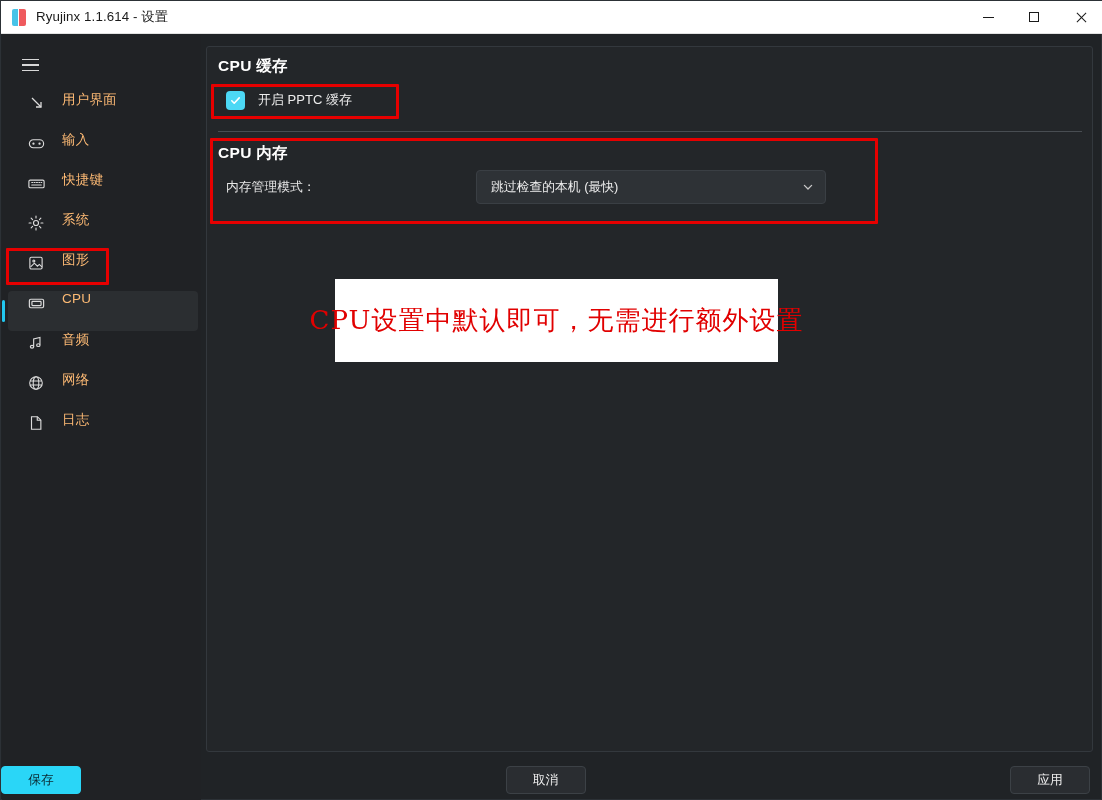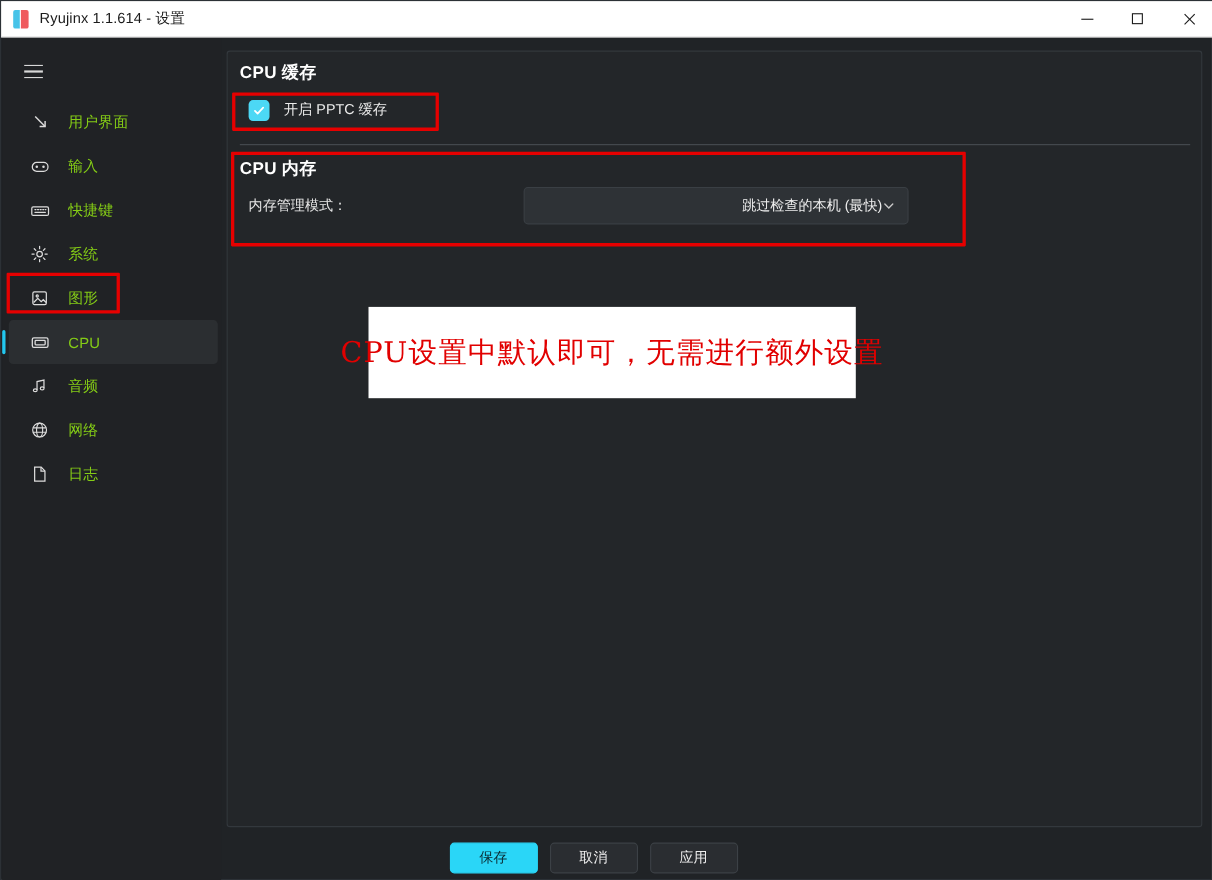--- a/index.html
+++ b/index.html
@@ -60,23 +60,23 @@
   .hamburger {
     width: 40px; height: 40px; margin: 10px 0 6px 8px;
     display: flex; flex-direction: column; justify-content: center;
     align-items: center; gap: 4px; border-radius: 4px;
   }
   .hamburger span { display: block; width: 17px; height: 1.6px; background: #d8d8d8; }
   .nav-list { margin-top: 4px; }
   .nav-item {
     position: relative;
     height: 40px; margin: 0 0 0 0;
-    display: flex; align-items: center;
+    display: flex; 
     padding-left: 16px;
-    color: #84cc16;
+    color: #fdba74;
     border-radius: 4px;
   }
   .nav-item .nav-icon {
     width: 24px; height: 24px; margin-right: 14px;
     display: flex; align-items: center; justify-content: center;
     color: #dcdcdc; flex: 0 0 auto;
   }
   .nav-item .nav-icon svg { display: block; }
   .nav-label { font-size: 13.5px; letter-spacing: .2px; white-space: nowrap; }
   .nav-item.selected {
@@ -125,21 +125,21 @@
     display: flex; align-items: center;
   }
   .mem-label {
     font-size: 12.8px; color: #e6e6e6; white-space: nowrap;
     width: 250px;
   }
   .combo {
     width: 350px; height: 34px;
     background: #2e3236; border: 1px solid #3a3f44;
     border-radius: 4px;
-    display: flex; align-items: center; justify-content: flex-end;
+    display: flex; align-items: center; justify-content: space-between;
     padding: 0 11px 0 14px;
   }
   .combo-value { font-size: 12.8px; color: #ededed; white-space: nowrap; }
   .chev { width: 12px; height: 12px; color: #c6c6c6; display: block; }
 
   
   .redbox {
     position: absolute; border: 3px solid #e60000; border-radius: 1px;
     pointer-events: none;
   }
@@ -157,22 +157,22 @@
     font-family: "DejaVu Serif", "Liberation Serif", serif;
     font-weight: normal;
     font-size: 26px; color: #e10000; letter-spacing: 1px;
     white-space: nowrap;
   }
 
   
   .footer {
     position: absolute; left: 0; top: 758px;
     width: 1102px; height: 42px;
-    display: flex; align-items: center; justify-content: center;
-    padding-right: 25px; gap: 11px;
+    display: flex; align-items: center; justify-content: space-between;
+    padding-right: 13px; gap: 11px;
   }
   .btn {
     width: 80px; height: 28px;
     display: flex; align-items: center; justify-content: center;
     font-size: 12.8px; border-radius: 4px;
     border: 1px solid #3c4146;
     background: #2a2d31; color: #ededed;
   }
   .btn.primary { background: #2ad6f7; color: #0b2b33; border-color: #2ad6f7; }
 </style>

